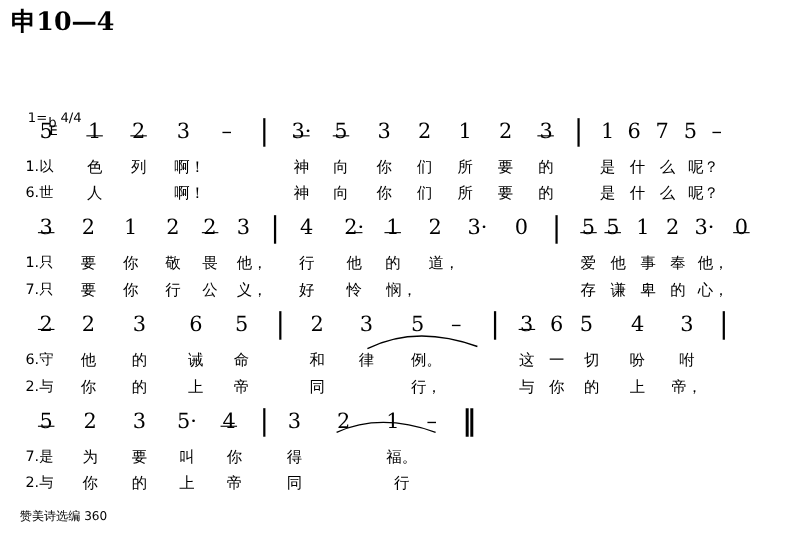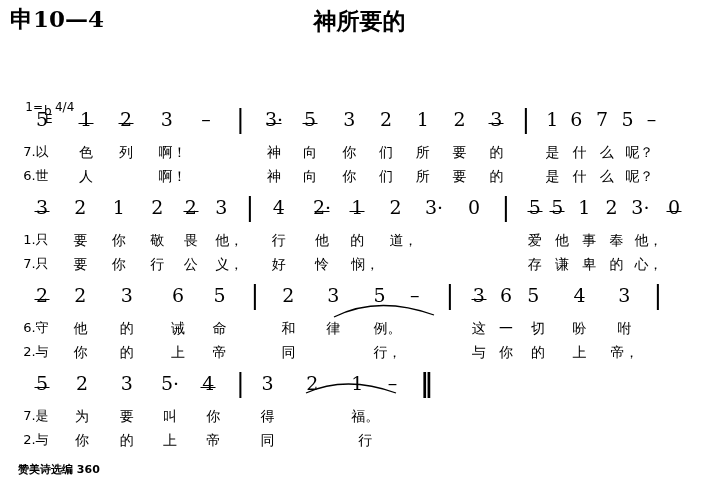--- a/index.html
+++ b/index.html
@@ -146,30 +146,28 @@
   .slur {
     position: absolute;
     pointer-events: none;
   }
   .footer {
     position: absolute;
     left: 18px;
     top: 462px;
     font-size: 11px;
     font-family: "DejaVu Sans", "Liberation Sans", sans-serif;
-    font-weight: bold;
   }
 </style>
 </head>
 <body>
 
 <div class="sheet">
 
   <div class="hymn-number">申10—4</div>
-  <div class="hymn-title">神所要的</div>
 
 
   <div class="keysig">
     <span>1=</span><span class="kf"><span class="b">b</span><span class="n">E</span></span><span class="meter">4/4</span>
   </div>
 
   <div id="systems-host">
       <div class="system" style="top: 108px;">
         <div class="notes-row">
           <div class="cell note" style="left: 30px; width: 24px; top: 0px;">5</div>
@@ -186,21 +184,21 @@
           <div class="cell note" style="left: 447.6px; width: 24px; top: 0px;">2</div>
           <div class="cell note u1" style="left: 484.4px; width: 24px; top: 0px;">3</div>
           <div class="cell bar" style="left: 514px; width: 24px; top: 0px;">|</div>
           <div class="cell note" style="left: 540.4px; width: 24px; top: 0px;">1</div>
           <div class="cell note" style="left: 564.4px; width: 24px; top: 0px;">6</div>
           <div class="cell note" style="left: 590px; width: 24px; top: 0px;">7</div>
           <div class="cell note" style="left: 615.6px; width: 24px; top: 0px;">5</div>
           <div class="cell note" style="left: 639.6px; width: 24px; top: 0px;">–</div>
         </div>
         <div class="lyric-row">
-          <div class="lyric-num" style="left: 23.2px;">7.以</div>
+          <div class="lyric-num" style="left: 23.2px;">1.以</div>
           <div class="lyric" style="left: 72px; width: 28px;">色</div>
           <div class="lyric" style="left: 112px; width: 28px;">列</div>
           <div class="lyric" style="left: 158.4px; width: 28px;">啊！</div>
           <div class="lyric" style="left: 260px; width: 28px;">神</div>
           <div class="lyric" style="left: 296px; width: 28px;">向</div>
           <div class="lyric" style="left: 335.2px; width: 28px;">你</div>
           <div class="lyric" style="left: 372px; width: 28px;">们</div>
           <div class="lyric" style="left: 408.8px; width: 28px;">所</div>
           <div class="lyric" style="left: 445.6px; width: 28px;">要</div>
           <div class="lyric" style="left: 482.4px; width: 28px;">的</div>

